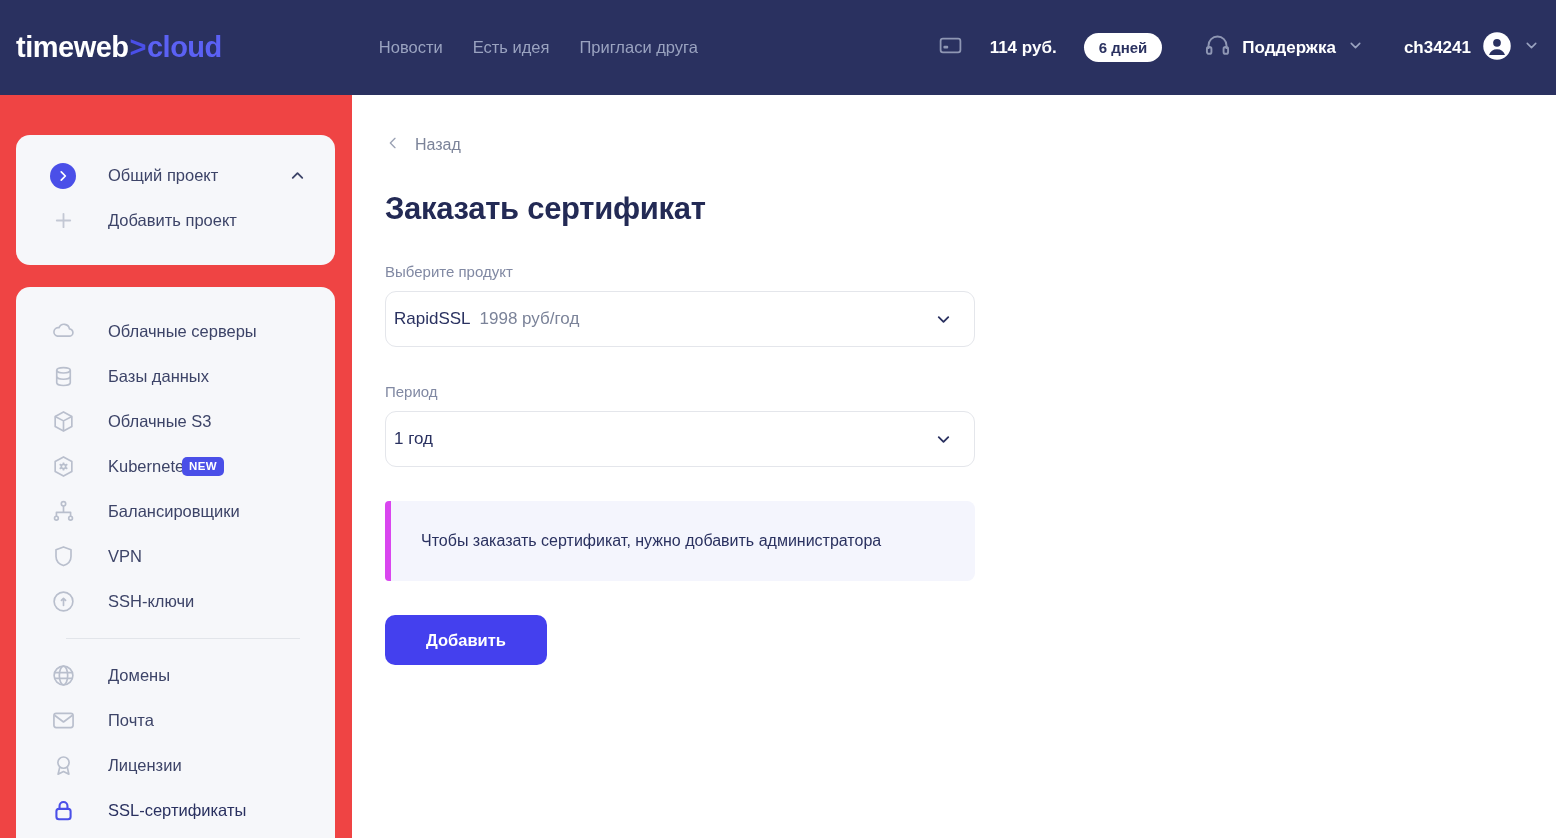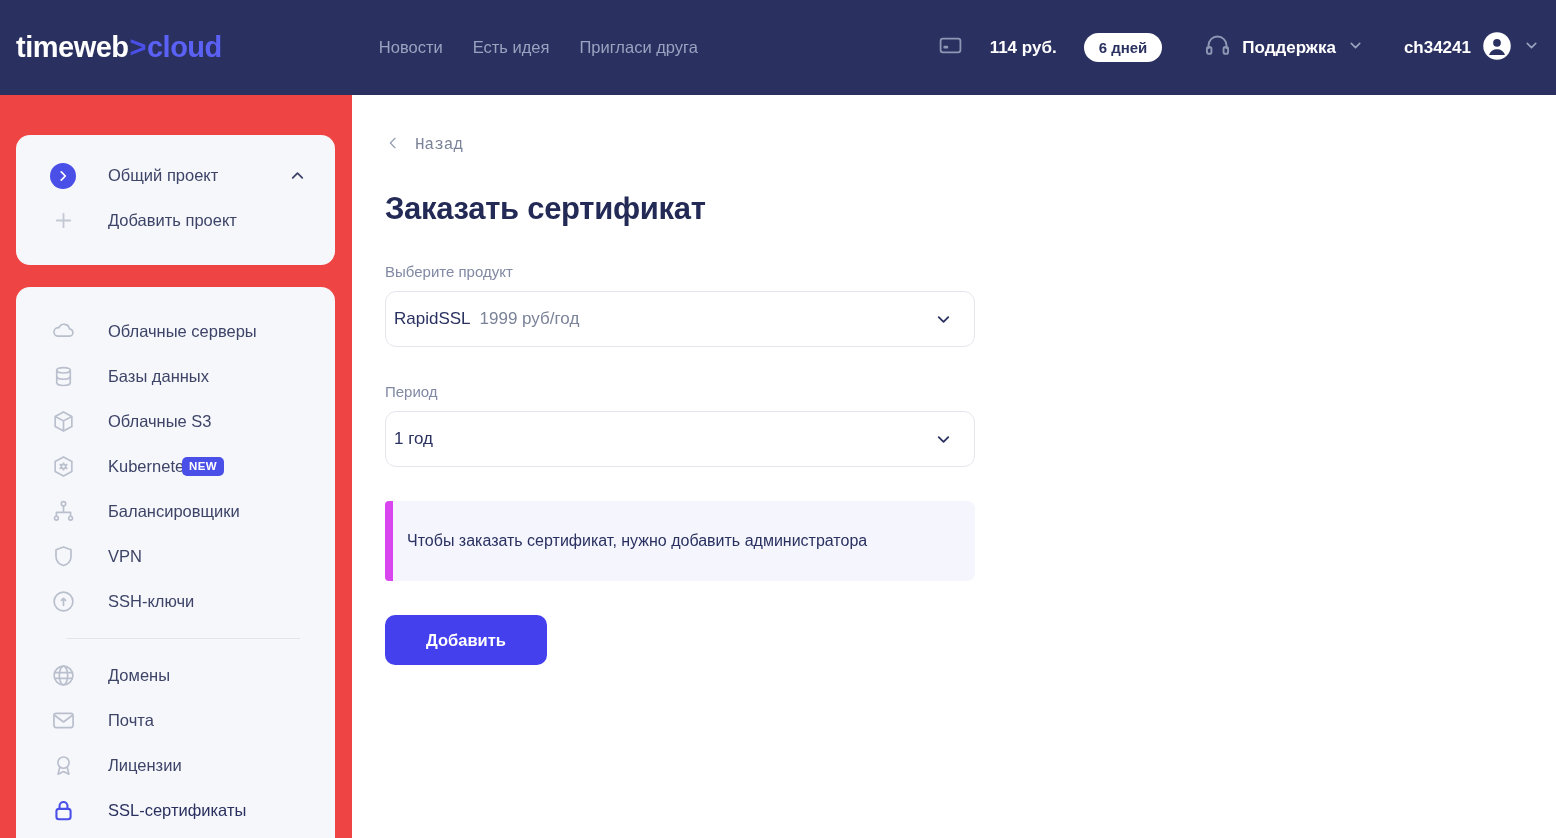--- a/index.html
+++ b/index.html
@@ -192,21 +192,20 @@
   .back-link {
     display: flex;
     align-items: center;
     gap: 14px;
     cursor: pointer;
     width: fit-content;
   }
   .back-link .bk-txt {
     color: #7b8399;
     font-size: 16px;
-    font-family: Liberation Mono, monospace;
   }
   .page-title {
     margin-top: 36px;
     font-size: 31px;
     font-weight: 700;
     color: #232a55;
     letter-spacing: -0.3px;
   }
   .field-label {
     margin-top: 36px;
@@ -241,25 +240,25 @@
     position: absolute;
     right: 21px;
     display: flex;
     align-items: center;
   }
   .alert {
     margin-top: 34px;
     width: 590px;
     min-height: 80px;
     background: #f4f5fd;
-    border-left: 8px solid #d946ef;
+    border-left: 6px solid #d946ef;
     border-radius: 4px 8px 8px 4px;
     display: flex;
     align-items: center;
-    padding: 0 14px;
+    padding: 0 30px;
   }
   .alert .al-txt {
     font-size: 16px;
     color: #2a3160;
   }
   .btn-primary {
     margin-top: 34px;
     background: #4440ee;
     color: #ffffff;
     border: none;
@@ -500,21 +499,21 @@
     </span>
     <span class="bk-txt">Назад</span>
   </div>
 
   <h1 class="page-title">Заказать сертификат</h1>
 
   <div class="field-label">Выберите продукт</div>
 
   <div class="select-box">
     <span class="sel-main">RapidSSL</span>
-    <span class="sel-sub">1999 руб/год</span>
+    <span class="sel-sub">1998 руб/год</span>
     <span class="sel-caret">
       <svg width="19" height="19" viewBox="0 0 24 24" fill="none" stroke="#2a3160" stroke-width="2.3" stroke-linecap="round" stroke-linejoin="round">
         <polyline points="6 9 12 15 18 9"></polyline>
       </svg>
     </span>
   </div>
 
   <div class="field-label">Период</div>
 
   <div class="select-box">

